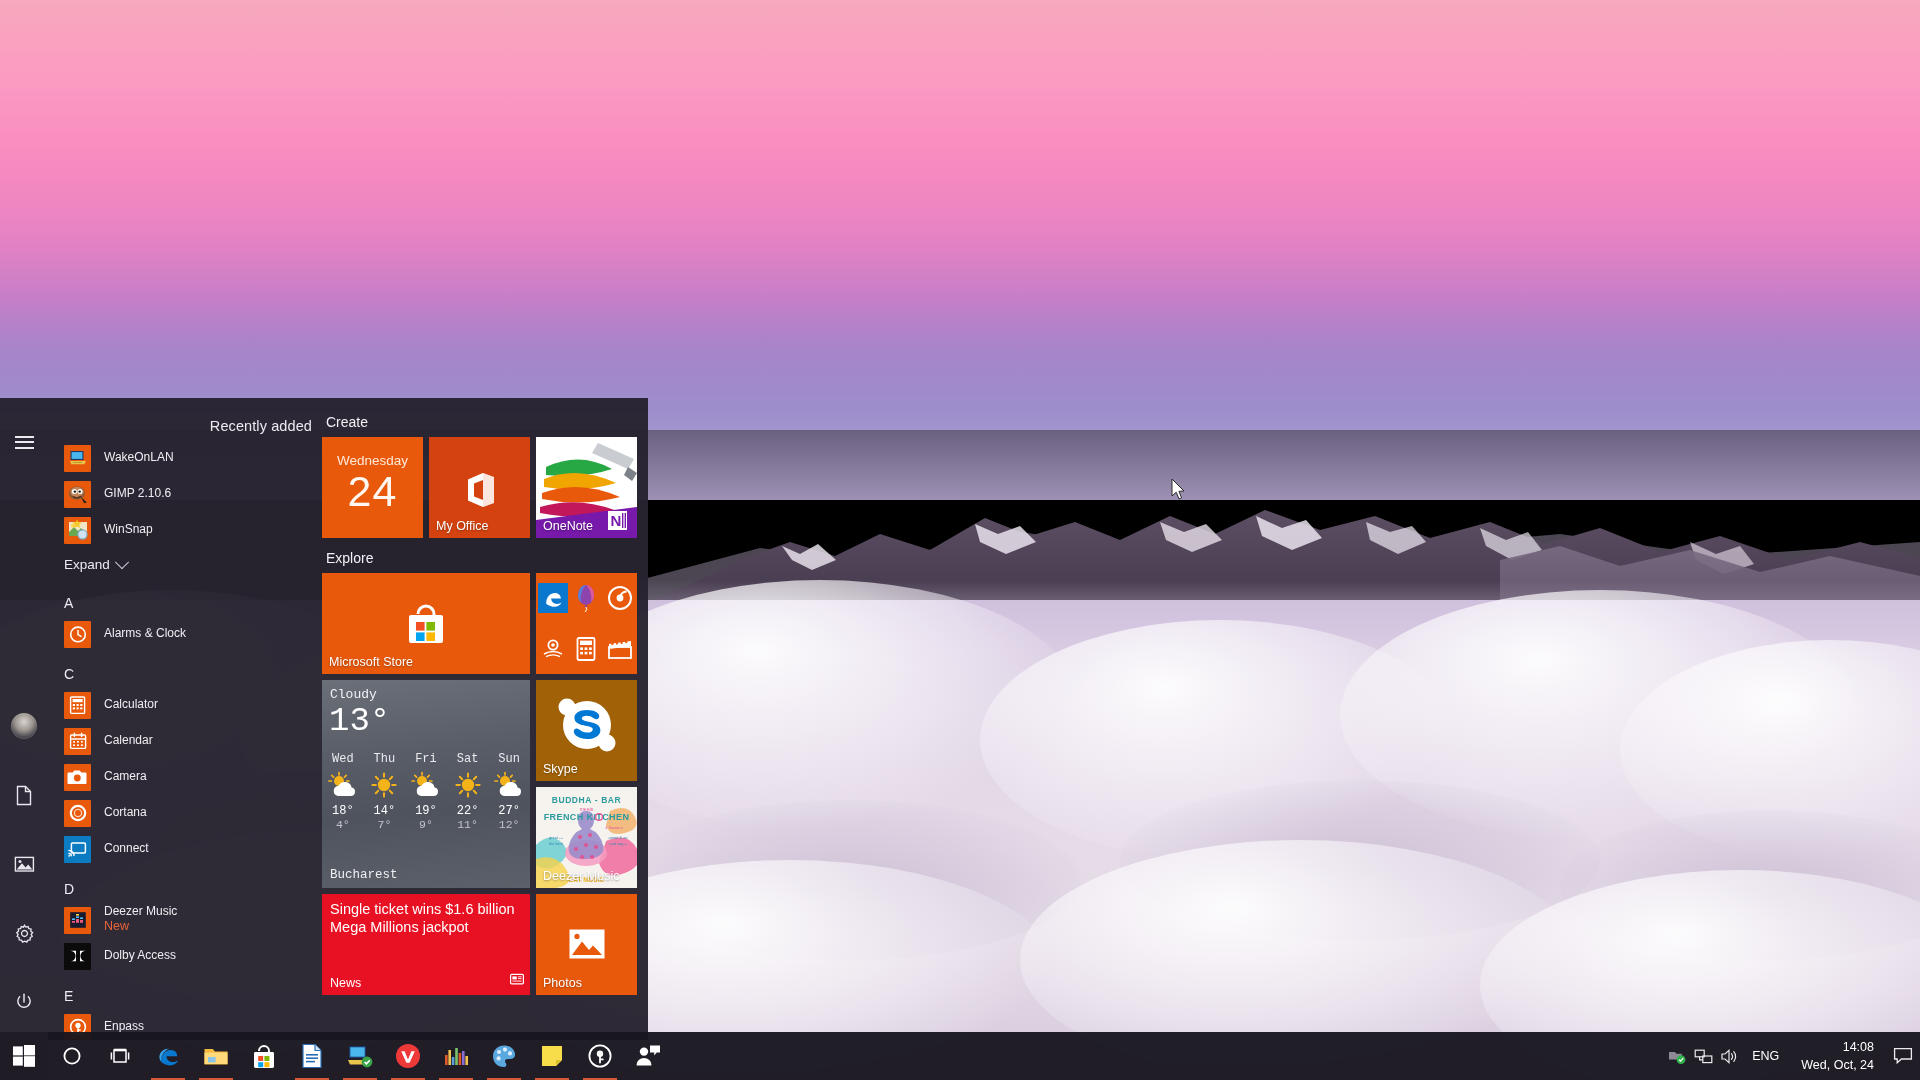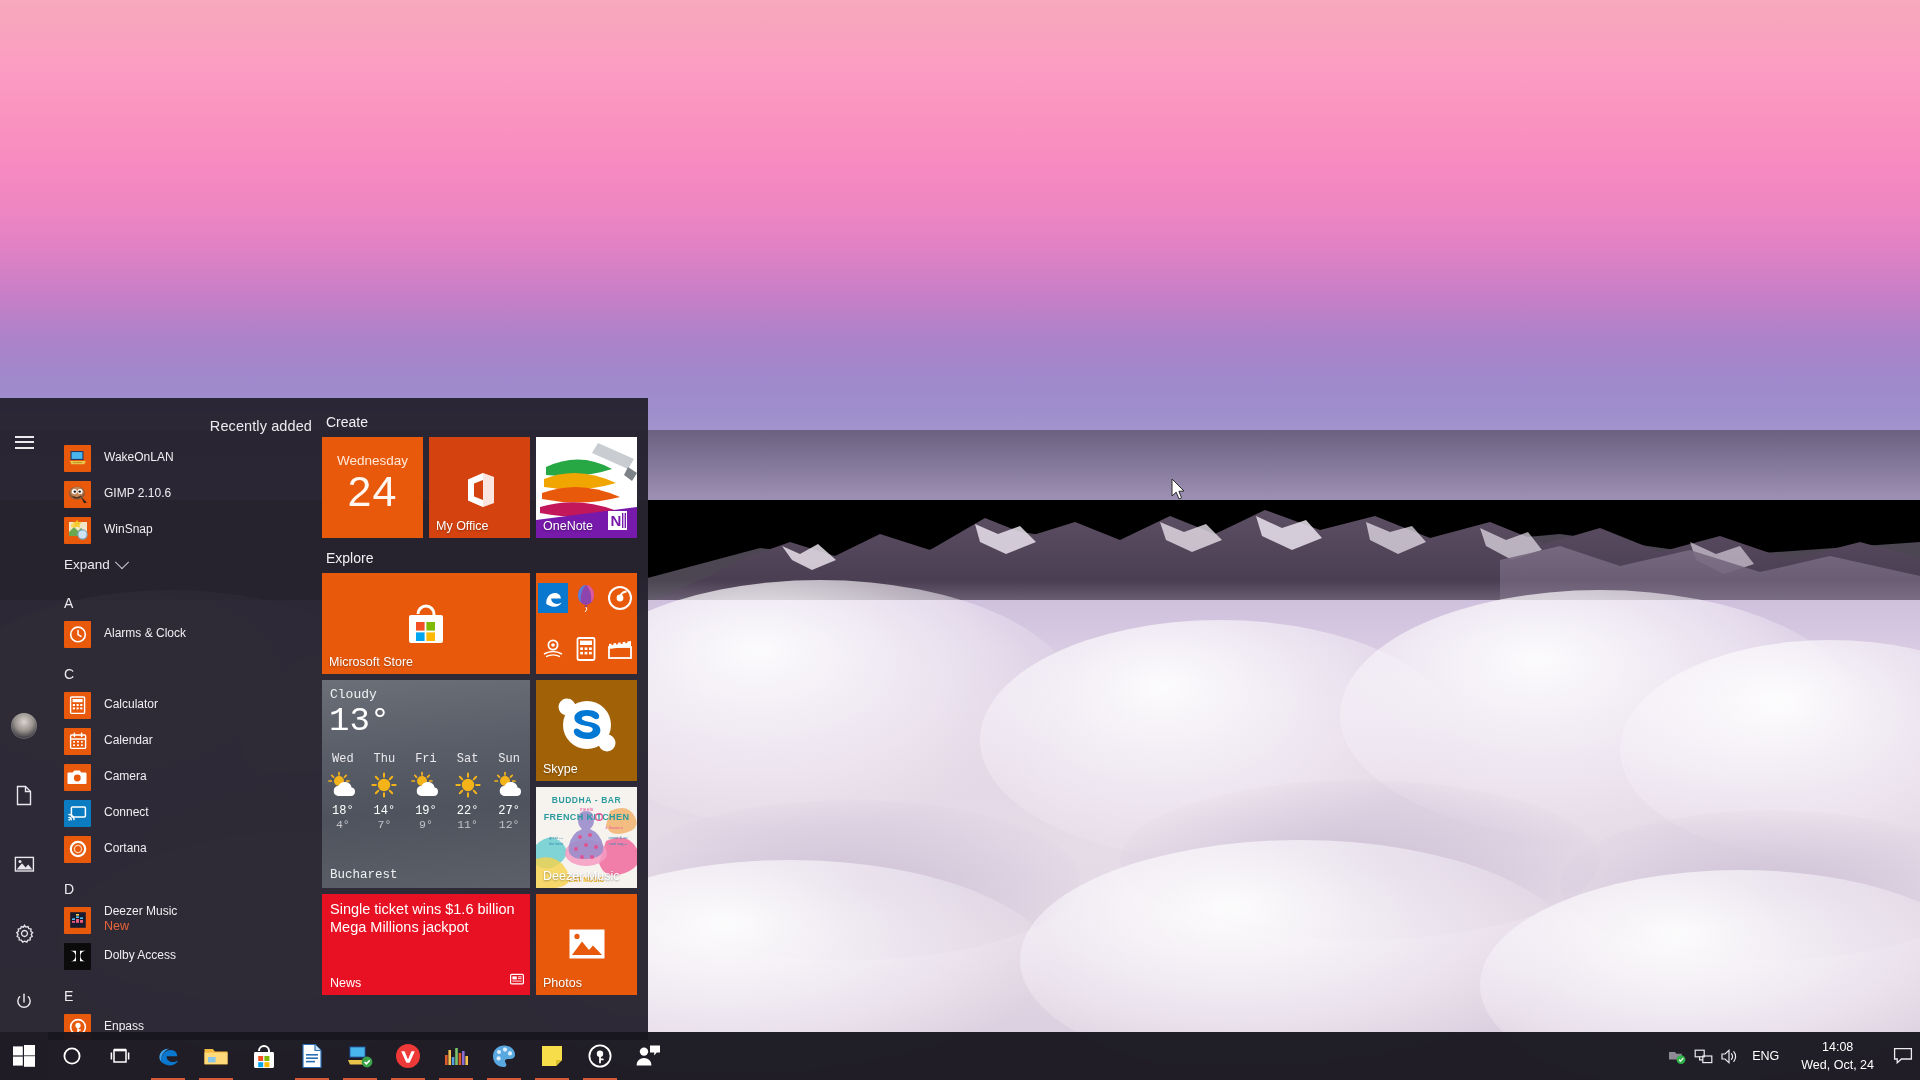--- a/index.html
+++ b/index.html
@@ -178,21 +178,21 @@
     position:relative; cursor:pointer;
   }
   .tb-underline { position:absolute; left:7px; right:7px; bottom:0; height:2.5px; background:#d65a3a; }
   .tb-spacer { flex:1; }
   .tray { display:flex; align-items:center; height:48px; }
   .tray-ico { width:26px; height:48px; display:flex; align-items:center; justify-content:center; cursor:pointer; }
   .tray-lang { color:#fff; font-size:12.5px; padding:0 10px; height:48px; display:flex; align-items:center; cursor:pointer; }
   .clock {
     color:#fff; font-size:12.5px; line-height:1.45; text-align:center;
     padding:0 12px; height:48px; display:flex; flex-direction:column;
-    align-items:center; justify-content:center; cursor:pointer; min-width:92px;
+    align-items:flex-end; justify-content:center; cursor:pointer; min-width:92px;
   }
   .action-center { width:34px; height:48px; display:flex; align-items:center; justify-content:center; cursor:pointer; }
 </style>
 </head>
 <body>
 
 <div id="desktop">
   <div class="sky"></div>
 
   <div class="ridge">
@@ -418,41 +418,41 @@
           <svg width="21" height="18" viewBox="0 0 21 18">
               <path d="M1.5,4.6 h4.2 l1.5,-2 h5.6 l1.5,2 h4.2 a1,1 0 0,1 1,1 v9.4 a1,1 0 0,1 -1,1 h-17 a1,1 0 0,1 -1,-1 v-9.4 a1,1 0 0,1 1,-1 z" fill="#fff"></path>
               <circle cx="10.3" cy="10" r="3.4" fill="#e8590c"></circle>
             </svg>
         </span>
         <span class="app-txt">
             <span class="app-name">Camera</span>
           </span>
       </div>
       <div class="app-row">
+        <span class="app-ico">
+          <svg width="20" height="20" viewBox="0 0 20 20">
+              <circle cx="10" cy="10" r="7.2" fill="none" stroke="#fff" stroke-width="2.2"></circle>
+              <circle cx="10" cy="10" r="3.6" fill="none" stroke="#ffd0b0" stroke-width="1.3"></circle>
+            </svg>
+        </span>
+        <span class="app-txt">
+            <span class="app-name">Cortana</span>
+          </span>
+      </div>
+      <div class="app-row">
         <span class="app-ico" style="background:#0b7cc1;">
           <svg width="21" height="18" viewBox="0 0 21 18">
               <rect x="4.4" y="3" width="14" height="10" rx="1" fill="none" stroke="#fff" stroke-width="1.5"></rect>
               <path d="M2,10.6 a5,5 0 0,1 5,5" fill="none" stroke="#fff" stroke-width="1.5" stroke-linecap="round"></path>
               <path d="M2,13.6 a2.2,2.2 0 0,1 2.2,2.2" fill="none" stroke="#fff" stroke-width="1.5" stroke-linecap="round"></path>
               <circle cx="2.2" cy="15.8" r="0.9" fill="#fff"></circle>
             </svg>
         </span>
         <span class="app-txt">
             <span class="app-name">Connect</span>
-          </span>
-      </div>
-      <div class="app-row">
-        <span class="app-ico">
-          <svg width="20" height="20" viewBox="0 0 20 20">
-              <circle cx="10" cy="10" r="7.2" fill="none" stroke="#fff" stroke-width="2.2"></circle>
-              <circle cx="10" cy="10" r="3.6" fill="none" stroke="#ffd0b0" stroke-width="1.3"></circle>
-            </svg>
-        </span>
-        <span class="app-txt">
-            <span class="app-name">Cortana</span>
           </span>
       </div>
 
       <div class="alpha-head">D</div>
       <div class="app-row">
         <span class="app-ico">
           <svg width="20" height="20" viewBox="0 0 20 20">
               <rect x="2.2" y="2.2" width="15.6" height="15.6" fill="#1a1a2e"></rect>
               <g fill="#ef5a7a">
                 <rect x="4" y="11" width="3" height="1.8"></rect>

